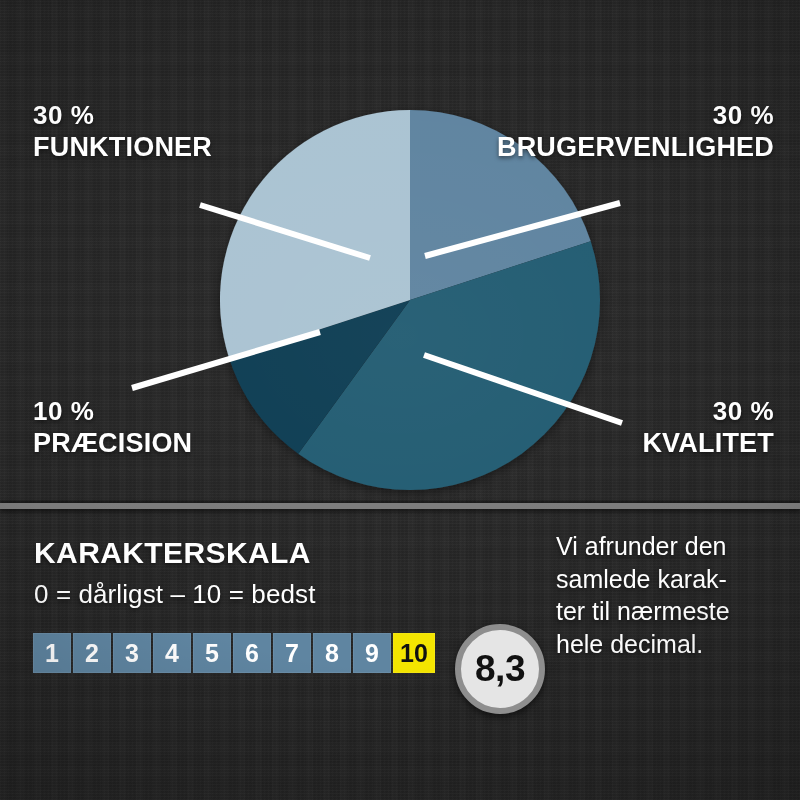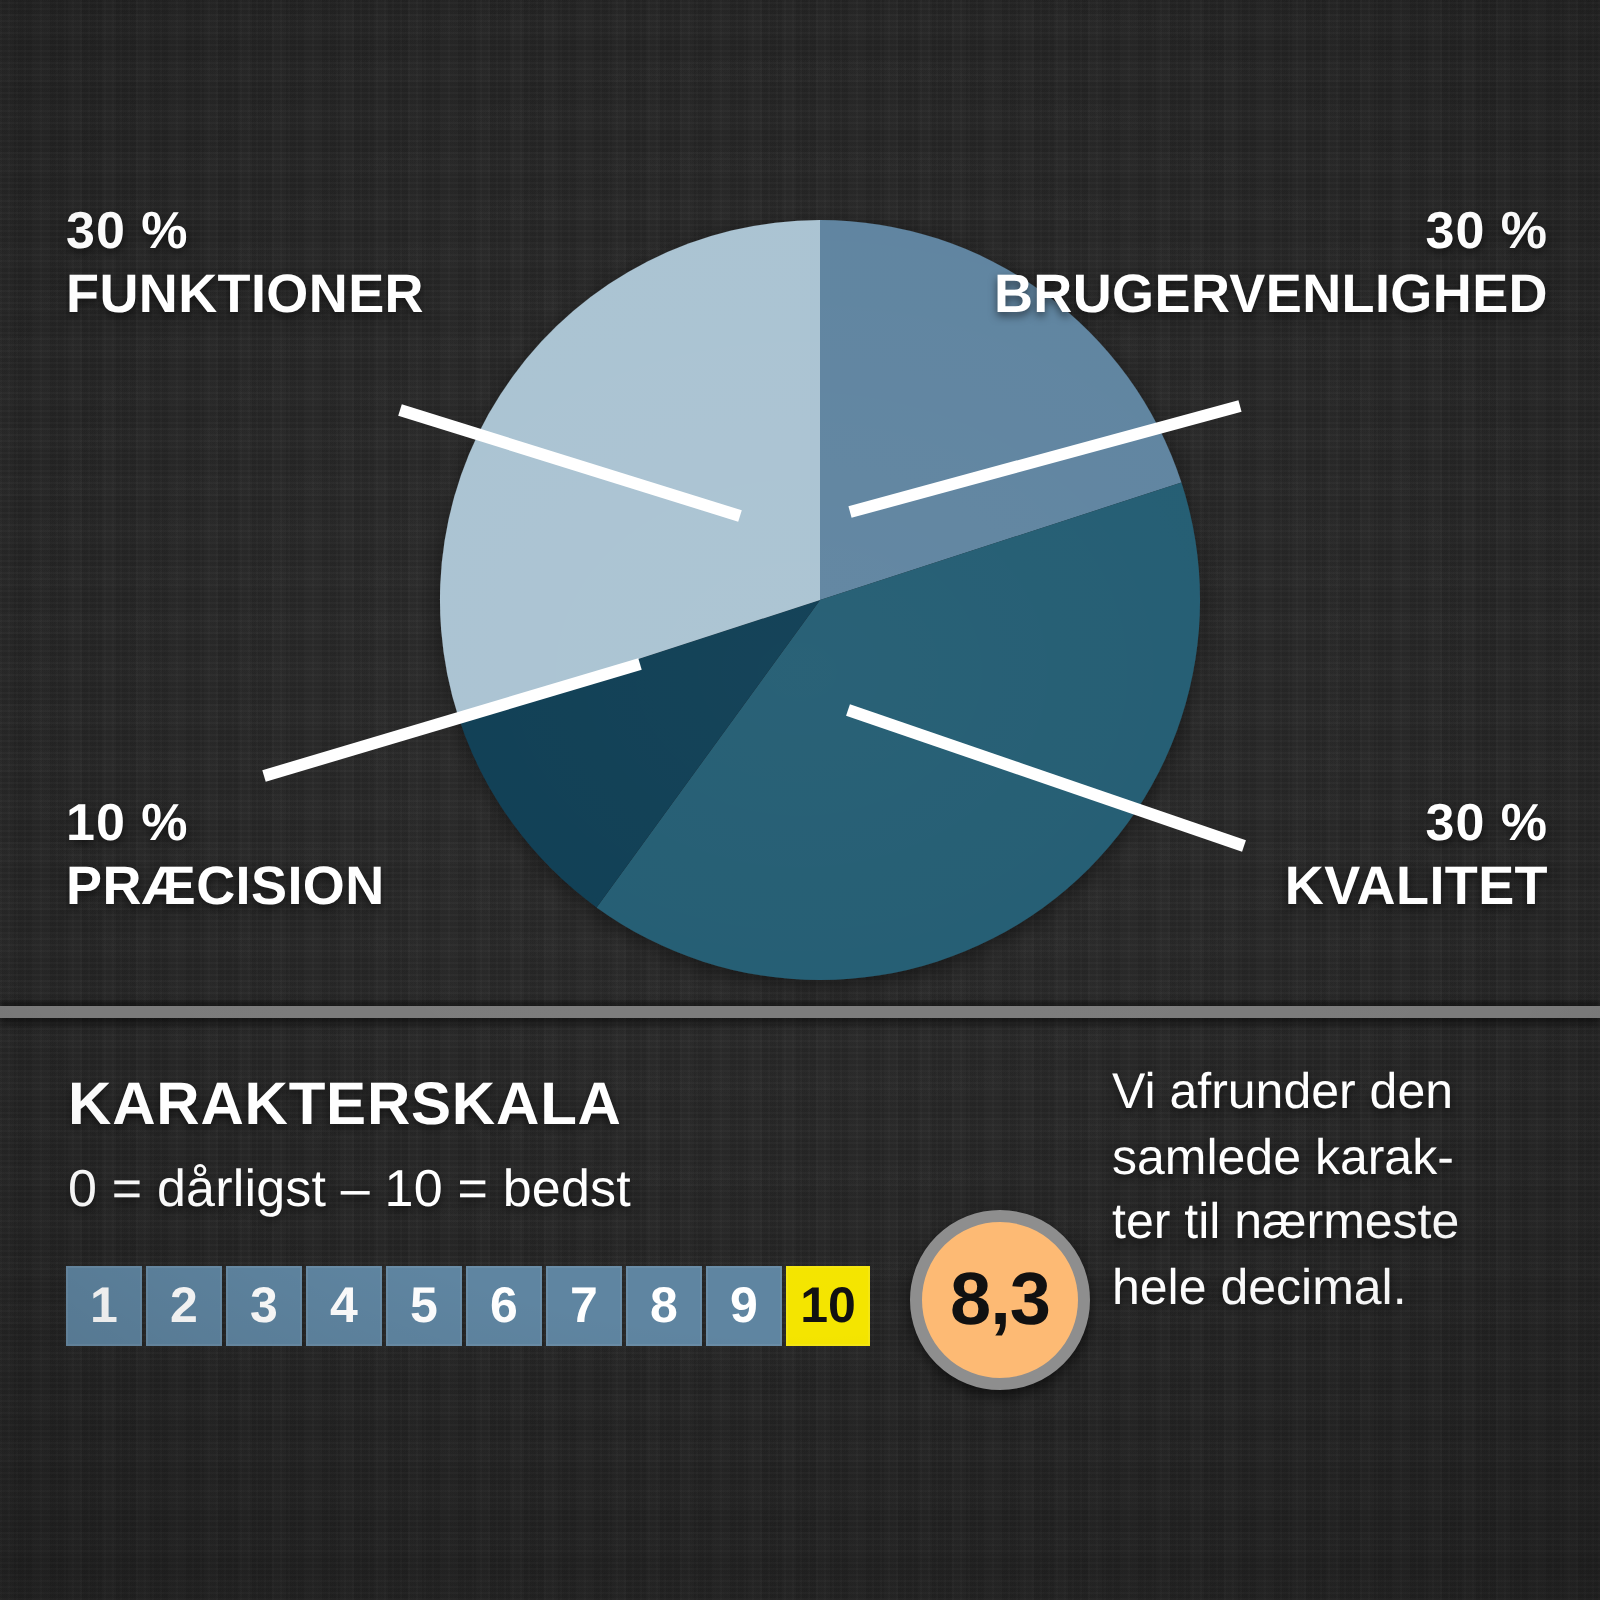--- a/index.html
+++ b/index.html
@@ -83,23 +83,23 @@
     display:flex;align-items:center;justify-content:center;
     color:#ffffff;font-weight:bold;font-size:25px;line-height:1;
     box-shadow:inset 0 0 0 1px rgba(255,255,255,0.07);
   }
   .scale-box.hl{
     background:#f4e500;color:#111111;width:42px;
   }
 
   
   .badge{
-    position:absolute;left:455px;top:605px;
+    position:absolute;left:455px;top:624px;
     width:90px;height:90px;border-radius:50%;
-    background:#fdba74;
+    background:#e5e5e5;
     border:6px solid #8e8e8e;
     box-sizing:border-box;
     display:flex;align-items:center;justify-content:center;
     box-shadow:0 3px 7px rgba(0,0,0,.55);
     z-index:5;
   }
   .badge span{
     color:#111;font-weight:bold;font-size:37px;letter-spacing:-0.5px;line-height:1;
     transform:translateY(-1px);
   }

